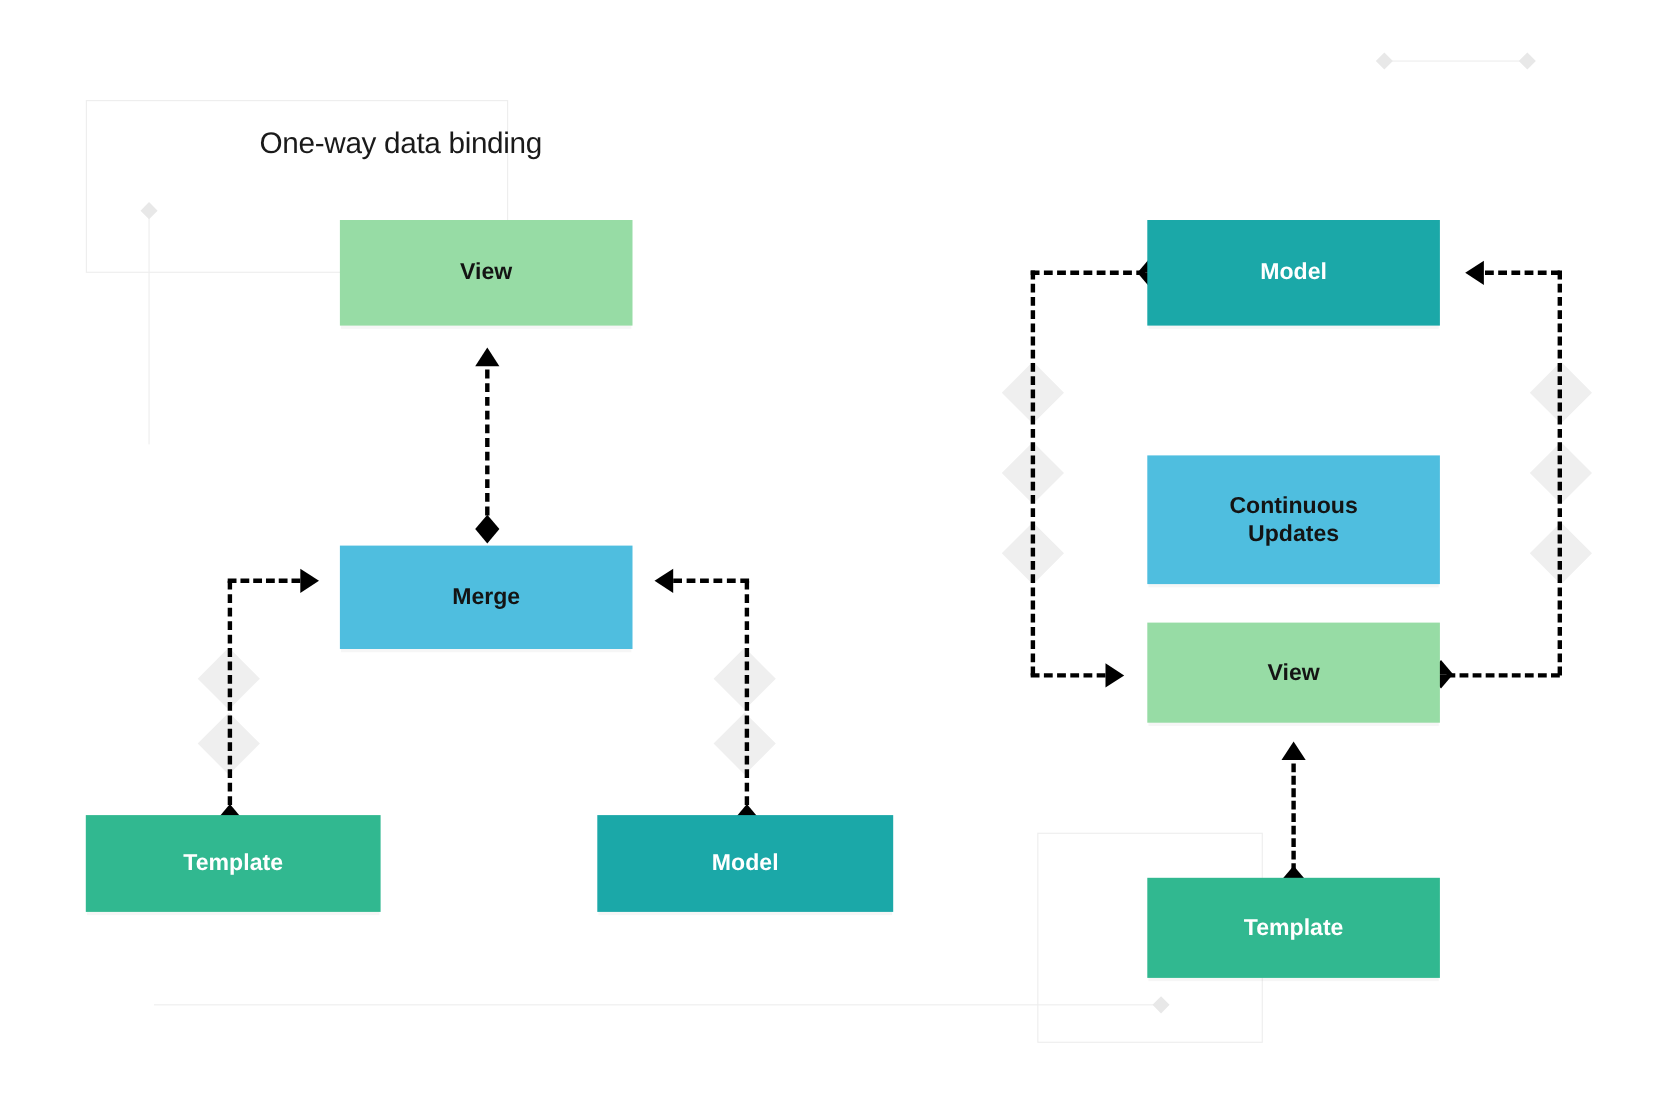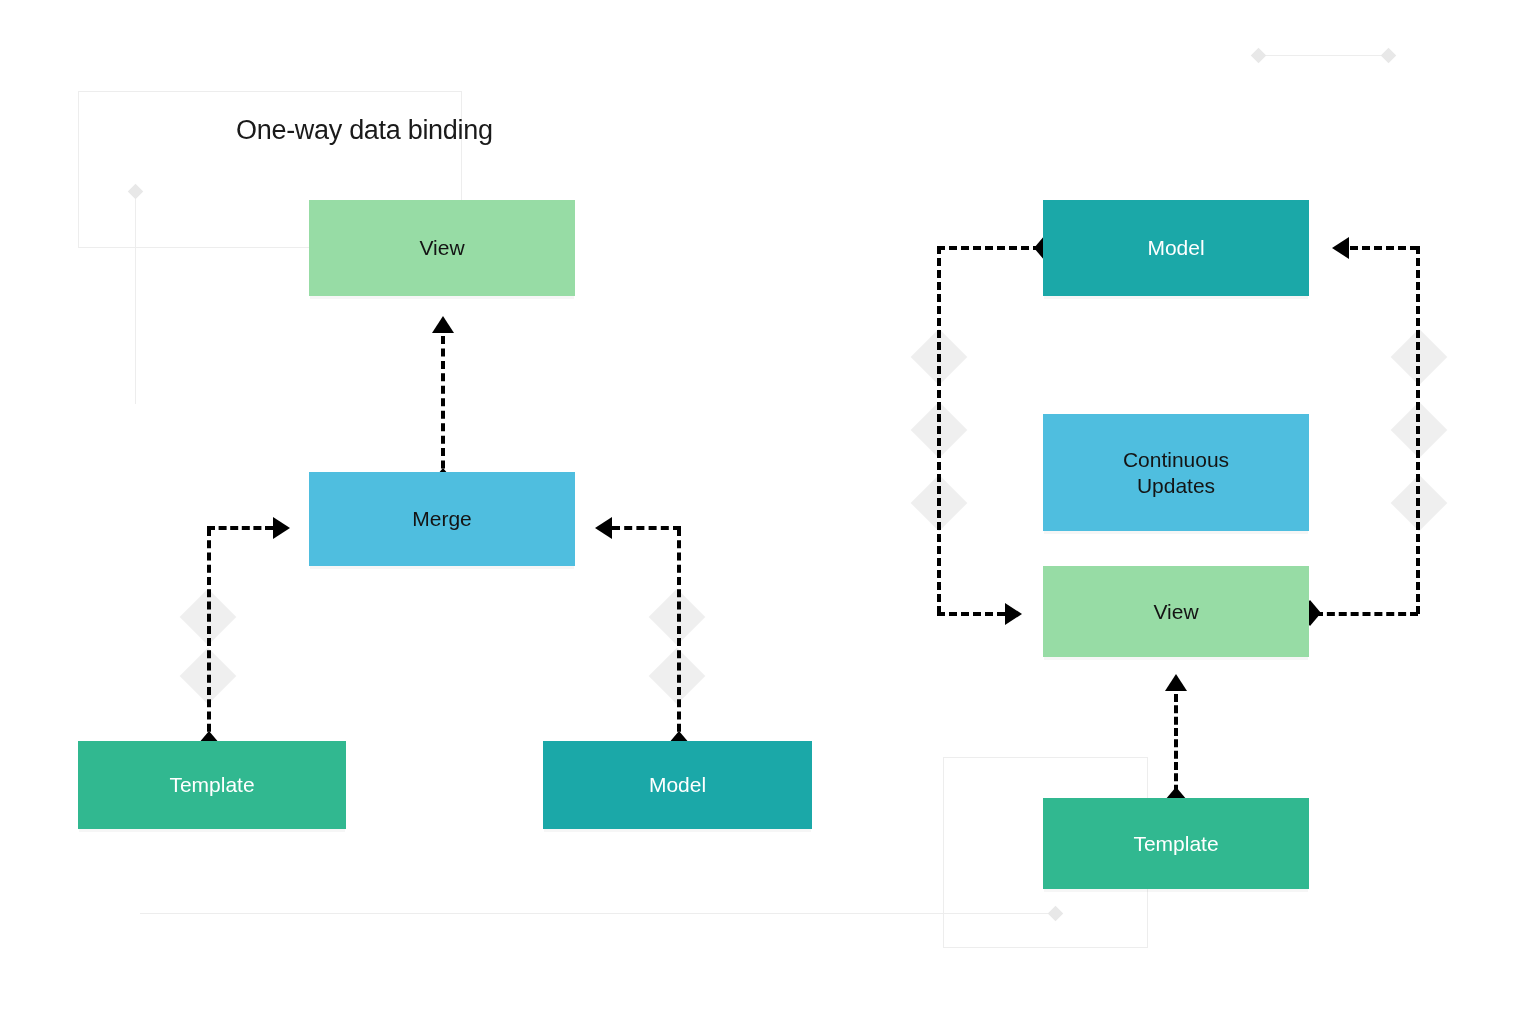--- a/index.html
+++ b/index.html
@@ -57,21 +57,21 @@
     letter-spacing: -0.3px;
   }
   
   .node {
     position: absolute;
     display: flex;
     align-items: center;
     justify-content: center;
     text-align: center;
     font-size: 21px;
-    font-weight: normal;
+    font-weight: bold;
     line-height: 1.22;
     box-shadow: 0 4px 0 -1px rgba(0,0,0,0.035);
   }
   .node .node-label { pointer-events: none; }
   .n-green-light { background: #97dca5; color: #141414; }
   .n-blue        { background: #4fbedf; color: #141414; }
   .n-teal        { background: #1ba8a8; color: #ffffff; }
   .n-green-mid   { background: #31b890; color: #ffffff; }
   
   .dash-v {
@@ -166,21 +166,21 @@
 
   <div class="dash-v" style="left:677px; top:528px; height:216px;"></div>
   <div class="dash-h" style="left:612px; top:526px; width:69px;"></div>
   <div class="arrow-left" style="left:595px; top:517px;"></div>
   <div class="diamond-black" style="left:668px; top:731px;"></div>
 
   <div class="node n-green-light" style="left:309px; top:200px; width:266px; height:96px;">
     <span class="node-label">View</span>
   </div>
 
-  <div class="node n-blue" style="left:309px; top:472px; width:266px; height:94px;">
+  <div class="node n-blue" style="left:309px; top:496px; width:266px; height:94px;">
     <span class="node-label">Merge</span>
   </div>
 
   <div class="node n-green-mid" style="left:78px; top:741px; width:268px; height:88px;">
     <span class="node-label">Template</span>
   </div>
 
   <div class="node n-teal" style="left:543px; top:741px; width:269px; height:88px;">
     <span class="node-label">Model</span>
   </div>

